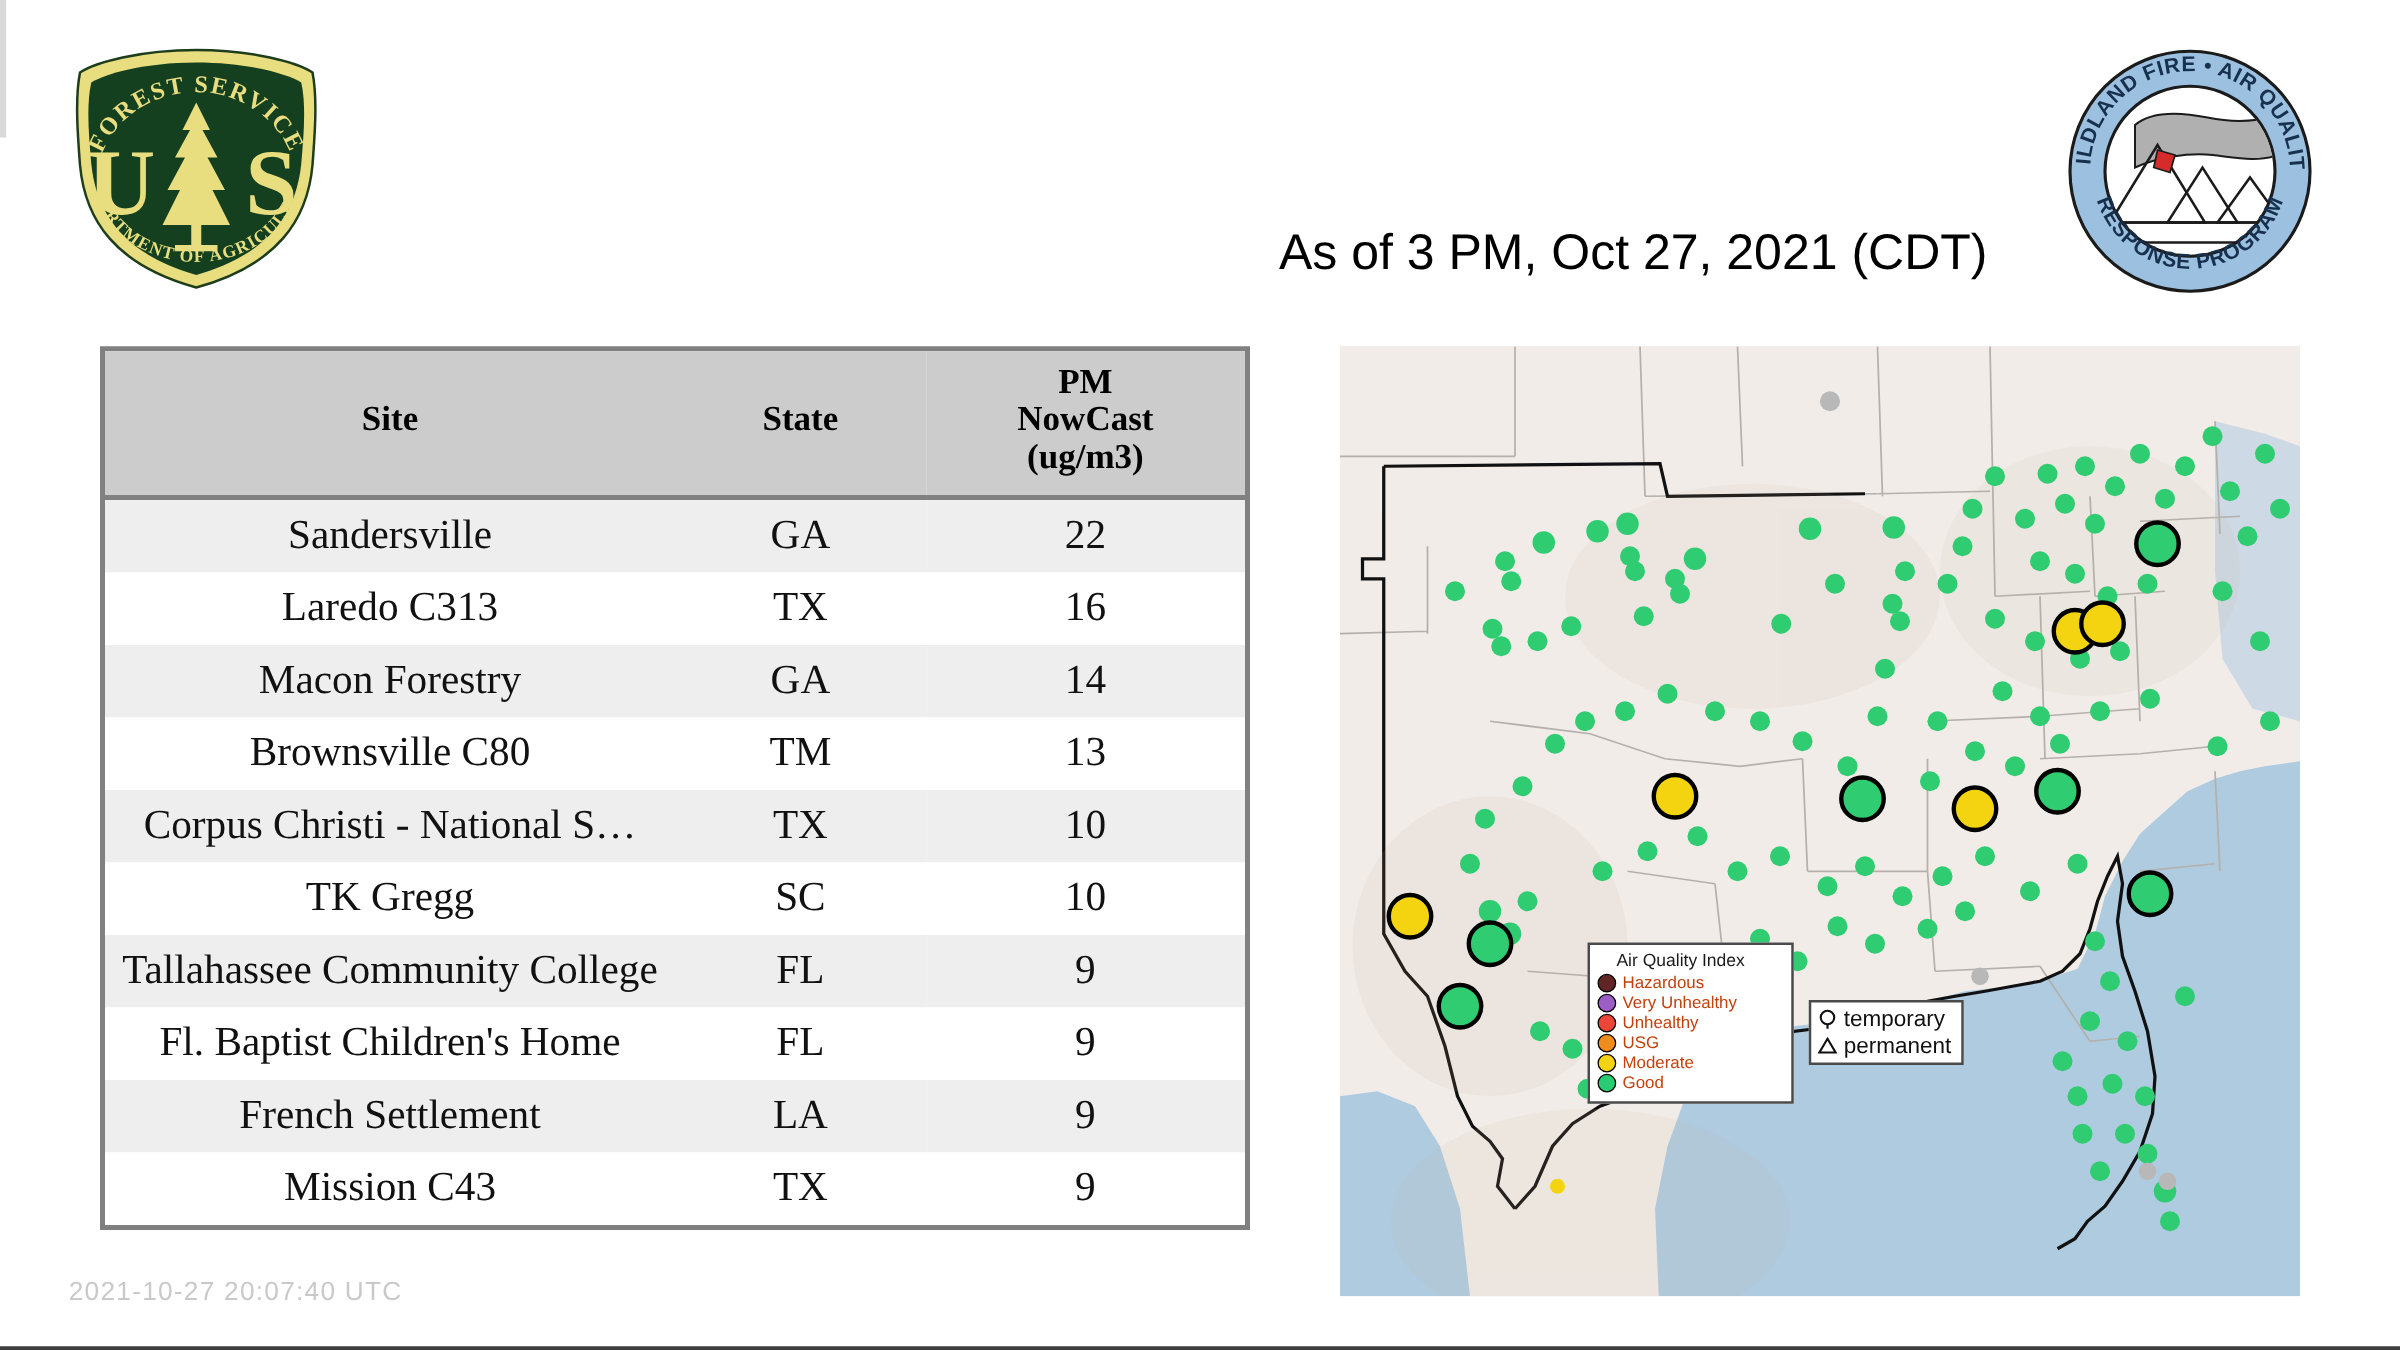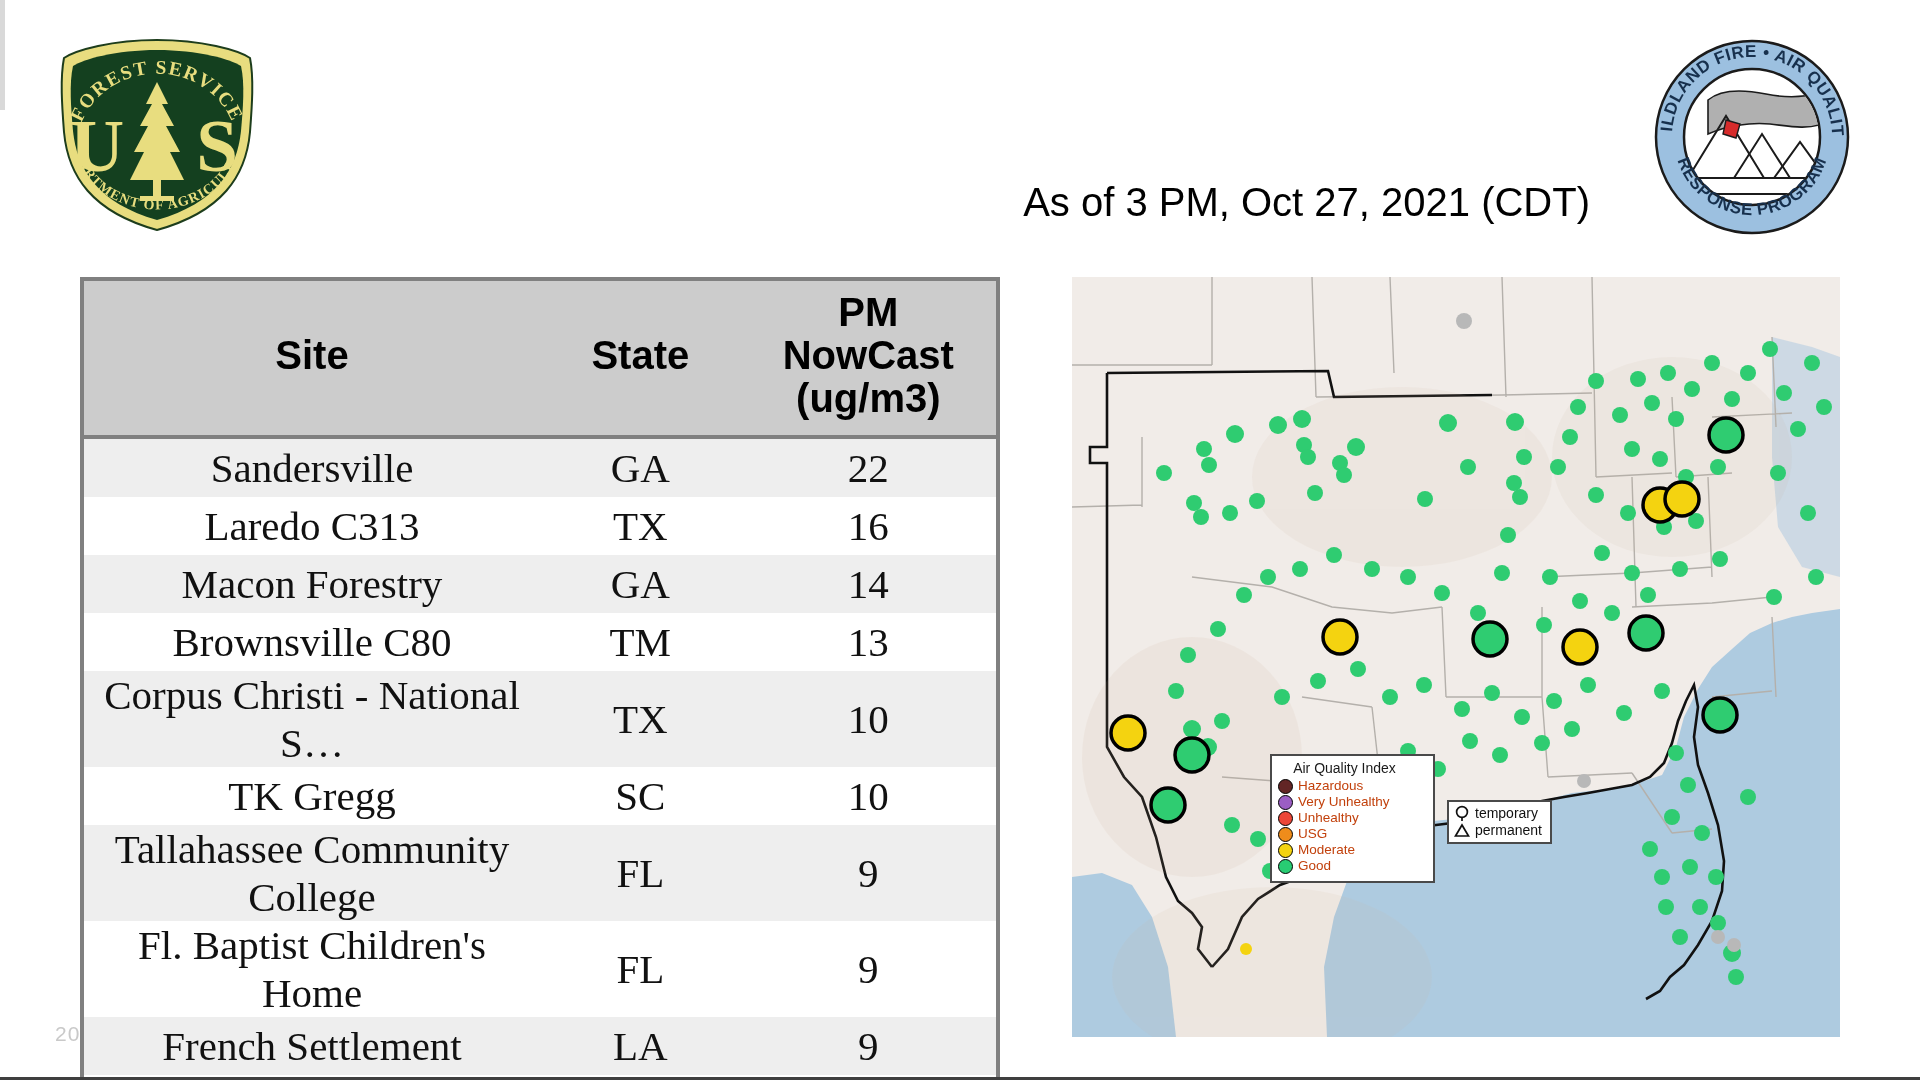--- a/index.html
+++ b/index.html
@@ -27,29 +27,29 @@
     font-family:"Liberation Sans", sans-serif;white-space:nowrap;
   }
 
   
   .table-wrap{
     position:absolute;left:80px;top:277px;width:920px;
     border:4px solid #808080;box-sizing:border-box;background:#fff;
   }
   table{border-collapse:collapse;width:100%;table-layout:fixed;}
   thead th{
-    background:#cccccc;color:#000;font-family:Liberation Sans, sans-serif;
-    font-weight:bold;font-size:40px;text-align:center;vertical-align:middle;
+    background:#cccccc;color:#000;font-family:Liberation Serif, serif;
+    font-weight:bold;font-size:28px;text-align:center;vertical-align:middle;
     padding:10px 0 14px 0;border-bottom:4px solid #808080;line-height:1.08;
   }
   thead th.c-site{width:50%;}
   thead th.c-state{width:22%;}
   thead th.c-pm{width:28%;}
   tbody td{
-    font-family:"Liberation Serif", serif;font-size:41px;color:#111;
+    font-family:"Liberation Serif", serif;font-size:33px;color:#111;
     text-align:center;height:58px;padding:0;border:none;
   }
   tbody tr:nth-child(odd){background:#eeeeee;}
   tbody tr:nth-child(even){background:#ffffff;}
 
   .footer-stamp{
     position:absolute;left:55px;top:1022px;font-size:21px;color:#c9c9c9;
     font-family:"Liberation Sans", sans-serif;letter-spacing:1px;z-index:0;
   }
 
@@ -71,21 +71,21 @@
     width:13px;height:13px;border-radius:50%;border:1.5px solid #000;flex:0 0 auto;
   }
   .legend-label{font-size:13.5px;color:#c2410c;white-space:nowrap;line-height:1.05;}
 
   .legend-type{
     position:absolute;left:1447px;top:800px;
     background:#ffffff;border:2px solid #4a4a4a;padding:3px 8px 4px 5px;z-index:5;
     font-family:"Liberation Sans", sans-serif;
   }
   .type-row{display:flex;align-items:center;gap:5px;}
-  .type-label{font-size:14px;color:#111;line-height:1.15;}
+  .type-label{font-size:18px;color:#111;line-height:1.15;}
 </style>
 </head>
 <body>
 
 <div class="slide">
 
   <div class="edge-strip"></div>
 
   <svg class="usfs" viewBox="0 0 210 198">
     <path d="M105 4 C150 4 186 14 198 22 C202 42 200 70 198 96 C194 140 170 176 105 194

